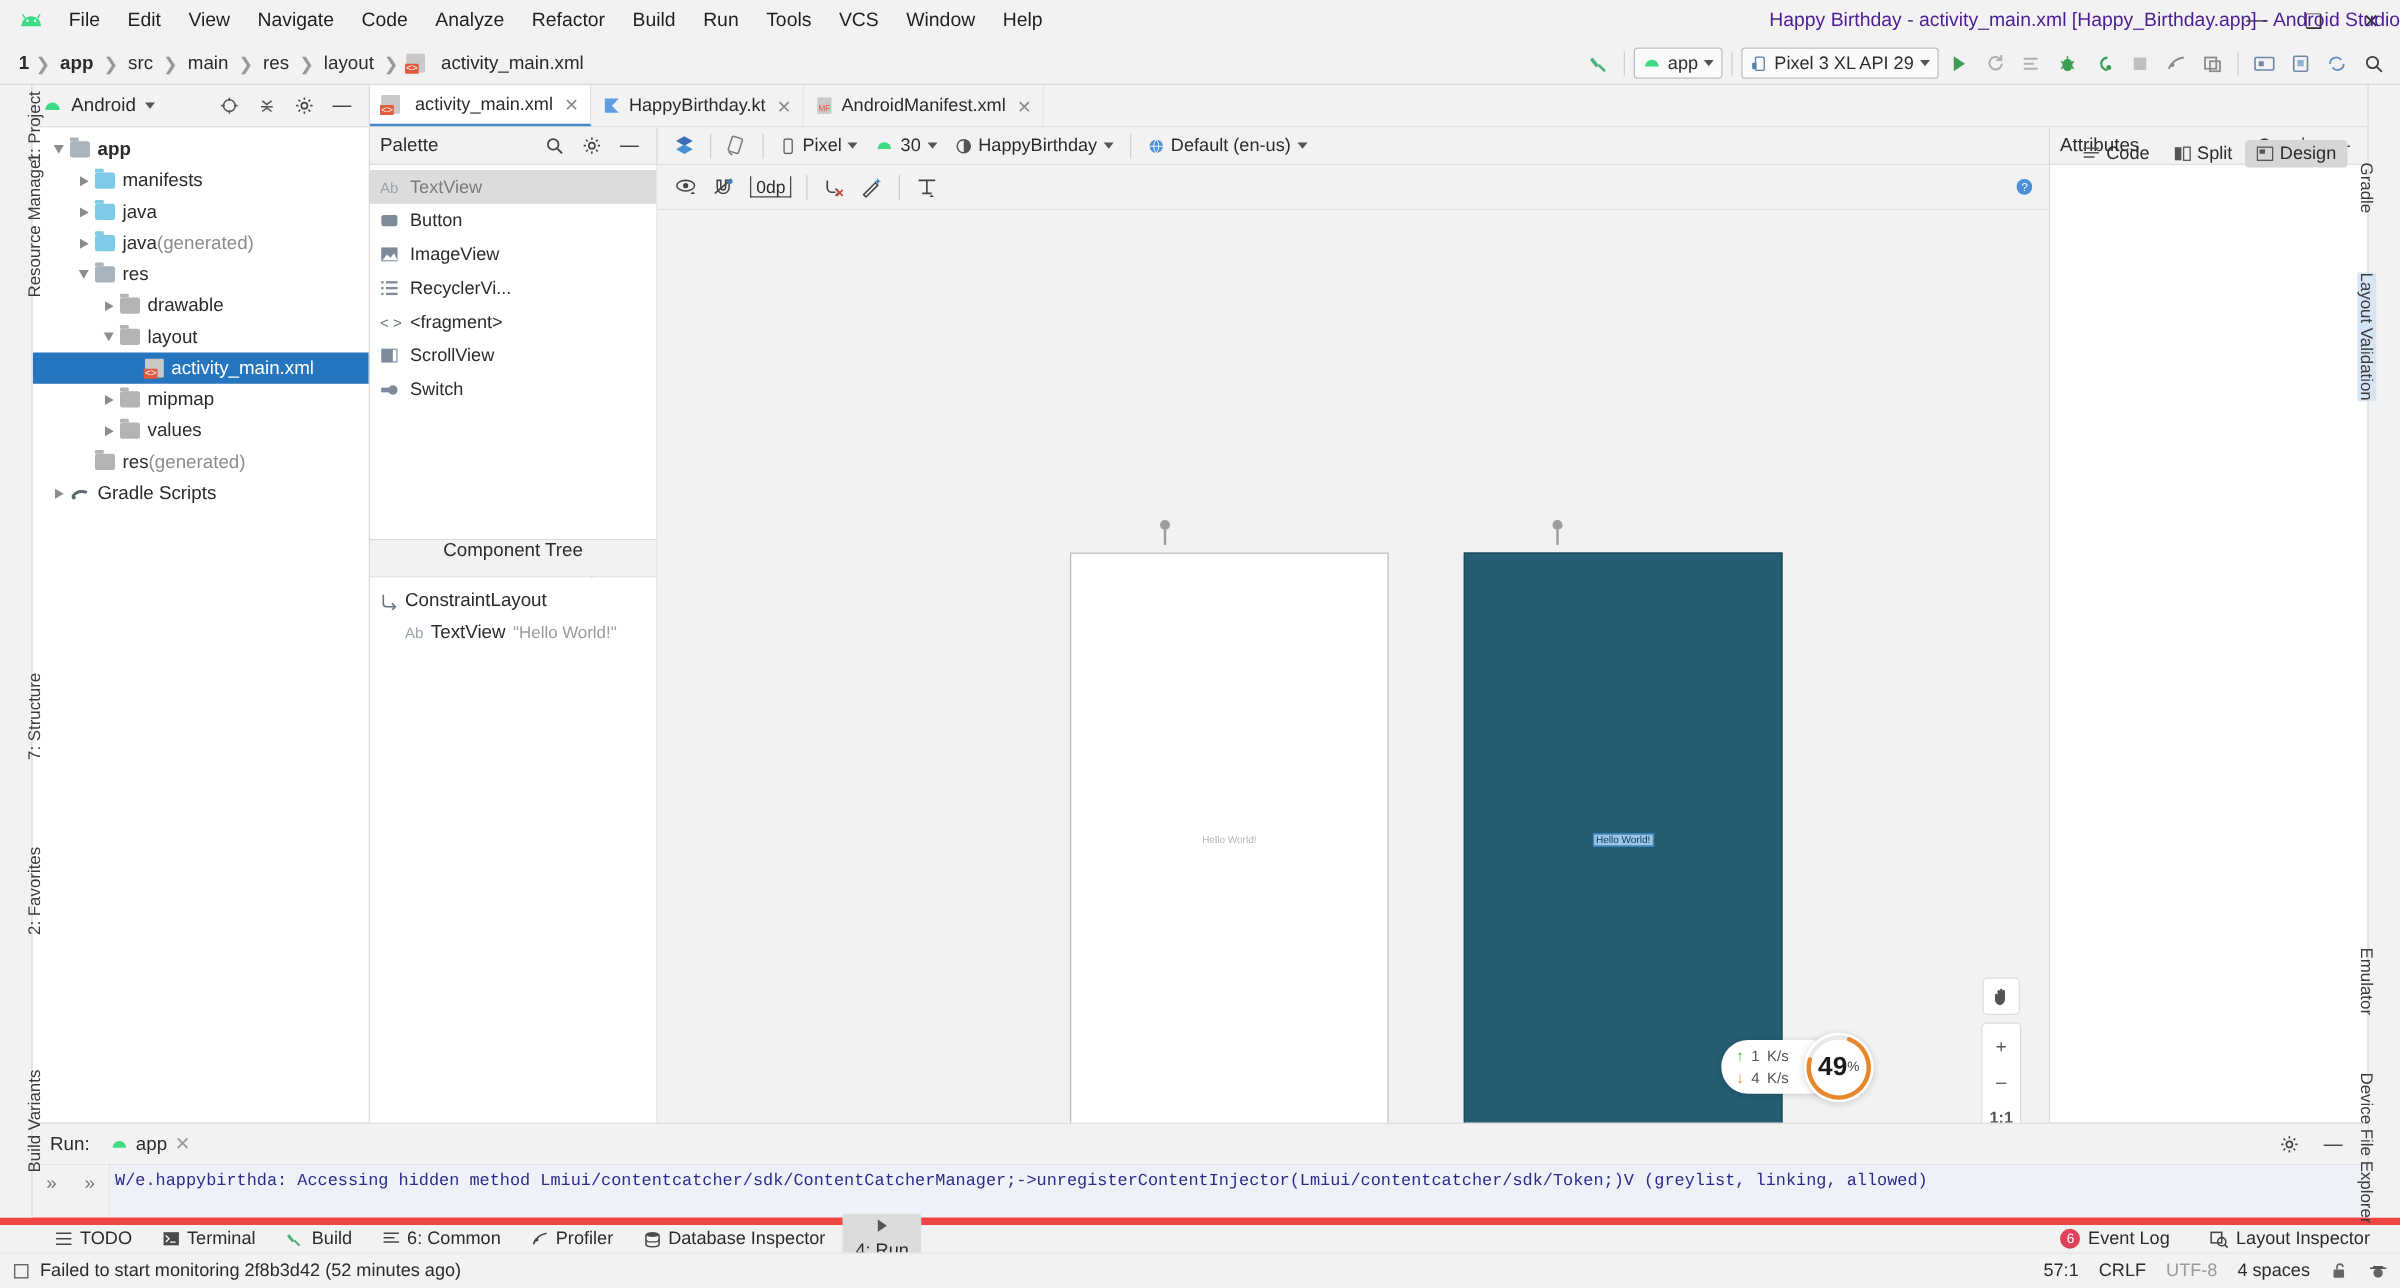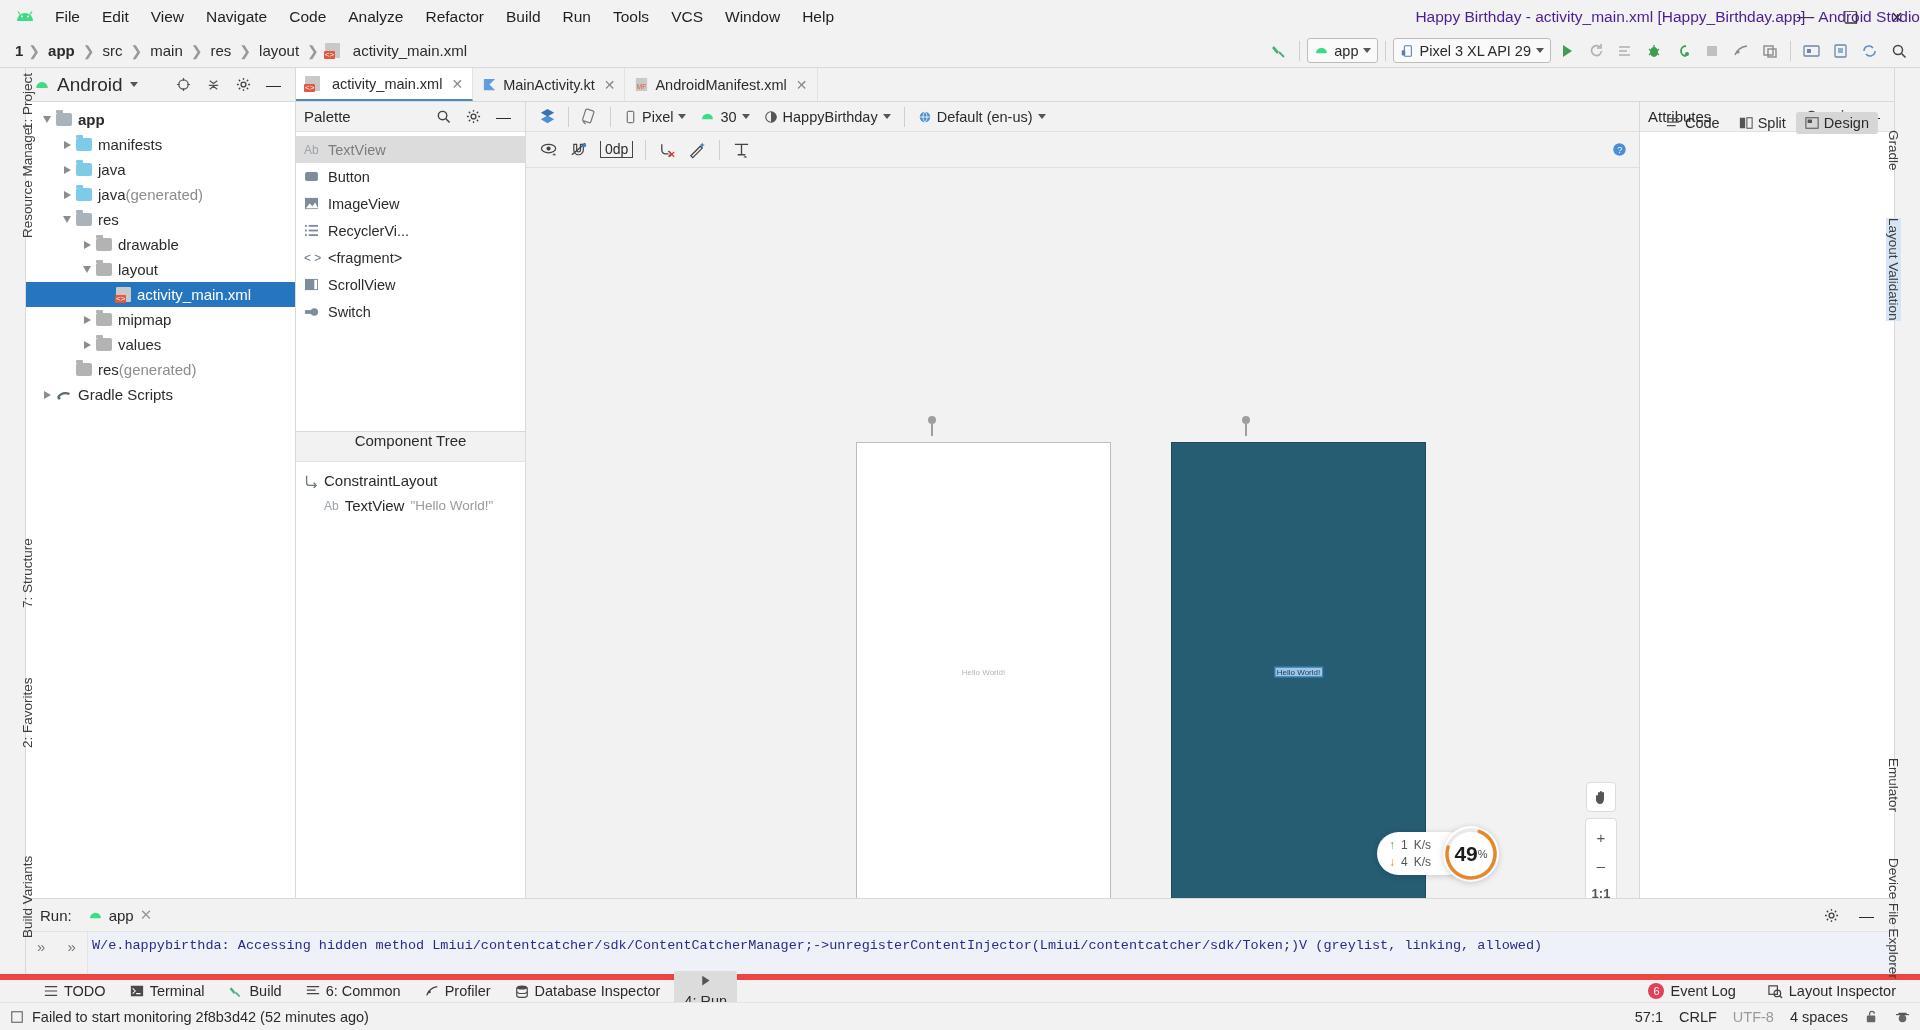--- a/index.html
+++ b/index.html
@@ -40,21 +40,21 @@
   .vtab{ position:absolute; white-space:nowrap; font-size:13.5px; color:#3c3c3c; display:flex; align-items:center; gap:5px;}
   .vtab.left{ transform-origin:left top; transform:rotate(-90deg);}
   .vtab.right{ transform-origin:left top; transform:rotate(90deg);}
   .vtab.sel{ background:#d6e5f5;}
 
   .content{ flex:1 1 auto; display:flex; flex-direction:column; min-width:0;}
 
   
   .tabrow{ height:34px; display:flex; align-items:stretch; background:#f2f2f2; border-bottom:1px solid #d9d9d9; flex:0 0 34px;}
   .projhdr{ width:270px; flex:0 0 270px; display:flex; align-items:center; gap:7px; padding:0 8px; border-right:1px solid #d9d9d9;}
-  .projhdr .lbl{ font-size:19px;}
+  .projhdr .lbl{ font-size:15px;}
   .ph-icons{ margin-left:auto; display:flex; align-items:center; gap:3px;}
   .etab{ display:flex; align-items:center; gap:6px; padding:0 9px; font-size:14.5px; border-right:1px solid #e2e2e2; position:relative;}
   .etab.active{ background:#fff; border-bottom:2px solid #4a88c7;}
   .etab .x{ color:#8a8a8a; font-size:14px; margin-left:3px;}
 
   
   .panes{ display:flex; flex:1 1 auto; min-height:0;}
   .project{ width:270px; flex:0 0 270px; background:#fff; border-right:1px solid #d9d9d9; display:flex; flex-direction:column; min-height:0;}
   .tree{ flex:1 1 auto; overflow:hidden; padding-top:5px;}
   .trow{ height:25px; display:flex; align-items:center; font-size:15px; white-space:nowrap; padding-right:6px;}
@@ -342,21 +342,21 @@
 
         <div class="etab active">
           <span class="xmlic"></span>
           <span>activity_main.xml</span>
           <span class="x">✕</span>
         </div>
         <div class="etab">
           <svg width="15" height="15" viewBox="0 0 16 16">
               <path d="M2 2h12L8 8l6 6H2z" fill="#5f9de0"></path>
             </svg>
-          <span>MainActivity.kt</span>
+          <span>HappyBirthday.kt</span>
           <span class="x">✕</span>
         </div>
         <div class="etab">
           <svg width="15" height="15" viewBox="0 0 16 16">
               <rect x="2" y="1" width="12" height="14" fill="#c9c9c9"></rect>
               <text x="3" y="13" font-size="7" fill="#e05a3f">MF</text>
             </svg>
           <span>AndroidManifest.xml</span>
           <span class="x">✕</span>
         </div>

